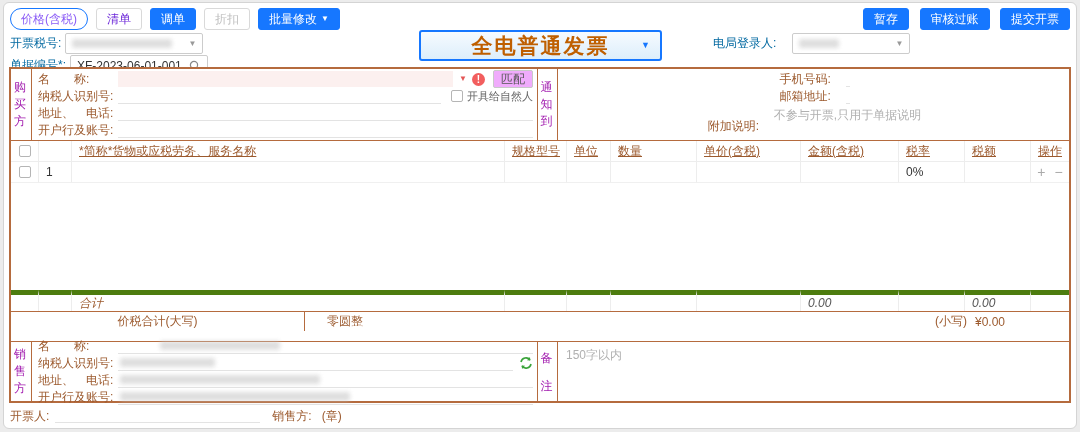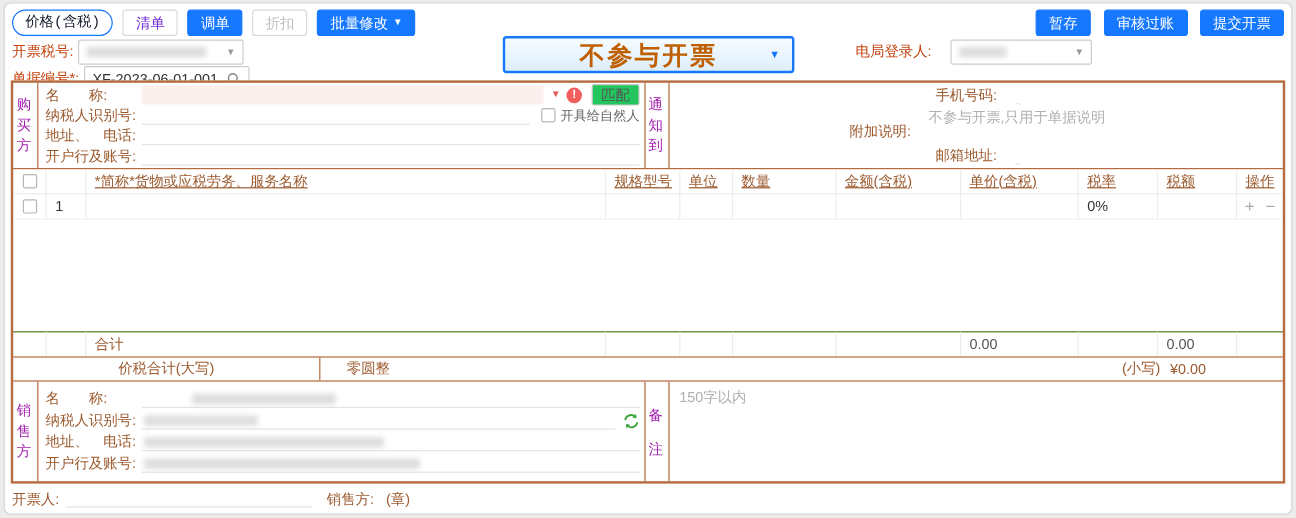--- a/index.html
+++ b/index.html
@@ -5,31 +5,31 @@
   * { box-sizing: border-box; margin: 0; padding: 0; font-family: "Liberation Sans", sans-serif; }
   html,body { width:1080px; height:432px; background:#ececec; position:relative; overflow:hidden; }
   #panel { position:absolute; left:3px; top:2px; right:3px; bottom:3px; background:#fff;
            border:1px solid #d4d4d4; border-radius:6px; }
 
   
   .toolbar { position:absolute; left:6px; top:4px; right:6px; height:23px; display:flex; align-items:center; }
   .btn { font-size:12px; height:22px; line-height:20px; padding:0 10px; border-radius:3px;
          background:#fff; border:1px solid #d9d9d9; color:#6d28d9; margin-right:8px; cursor:pointer;
          display:inline-flex; align-items:center; gap:4px; white-space:nowrap; }
-  .btn.outline-blue { border-color:#1677ff; color:#0f172a; border-radius:11px;font-family:Liberation Mono, monospace; }
+  .btn.outline-blue { border-color:#1677ff; color:#8b5cf6; border-radius:11px; }
   .btn.primary { background:#1677ff; border-color:#1677ff; color:#fff; }
   .btn.disabled { color:#bfbfbf; cursor:default; }
   .toolbar .spacer { flex:1; }
   .toolbar .right .btn { margin-right:0; margin-left:6px; }
   .caret { font-size:8px; line-height:1; }
   .caret.white { color:#fff; } .caret.gray { color:#999; } .caret.blue { color:#1677ff; } .caret.red { color:#e45656; }
 
   
   .hfield { position:absolute; display:flex; align-items:center; font-size:12px; }
-  .hlabel { color:#c2410c; margin-right:4px; white-space:nowrap; }
+  .hlabel { color:#0369a1; margin-right:4px; white-space:nowrap; }
   .selectbox, .inputbox { width:138px; height:21px; border:1px solid #ccc; border-radius:2px; background:#fff;
          display:flex; align-items:center; padding:0 6px; font-size:12px; color:#333; }
   .selectbox .flex1, .inputbox .flex1 { flex:1; display:flex; align-items:center; }
   .redact { display:inline-block; height:9px; background:#c9c9c9; border-radius:2px; filter:blur(2px); opacity:.6; }
 
   .invoice-type { position:absolute; left:415px; top:27px; width:243px; height:31px;
        border:2px solid #1677ff; border-radius:3px; background:linear-gradient(#f6fbff,#ddeefb);
        display:flex; align-items:center; justify-content:center; cursor:pointer; }
   .invoice-type .title { color:#bf5f00; font-size:21px; font-weight:bold; letter-spacing:2px; }
   .invoice-type .caret { position:absolute; right:10px; font-size:9px; }
@@ -46,51 +46,51 @@
   .b-orange-t { border-top:1.5px solid #b56b3e; }
 
   .sec-buyer { height:71px; }
   .fieldcol { display:flex; flex-direction:column; justify-content:center; padding:2px 4px 2px 6px; }
   .frow { display:flex; align-items:center; height:17px; font-size:12px; }
   .flabel { width:80px; color:#9c5a2e; white-space:nowrap; }
   .uline { flex:1; border-bottom:1px solid #e3e3e3; height:15px; display:flex; align-items:center; padding:0 2px; }
   .pinkbox { flex:1; height:16px; background:#fcf0ef; display:flex; align-items:center; }
   .buyer-fields { width:505px; }
   .mini-btn { font-size:12px; height:18px; line-height:16px; padding:0 7px; border:1px solid #c9c9c9;
-       border-radius:2px; background:#22c55e; color:#555; cursor:pointer; margin-left:5px; white-space:nowrap; }
+       border-radius:2px; background:#f0abfc; color:#555; cursor:pointer; margin-left:5px; white-space:nowrap; }
   .excl { width:13px; height:13px; border-radius:50%; background:#f25e5e; color:#fff; font-size:10px;
        font-weight:bold; display:inline-flex; align-items:center; justify-content:center; margin:0 3px; }
   .cb { width:12px; height:12px; border:1px solid #b5b5b5; border-radius:2px; background:#fff; display:inline-block; cursor:pointer; }
   .cbrow { display:flex; align-items:center; gap:4px; color:#666; font-size:11px; white-space:nowrap; margin-left:6px; }
   .notify-fields { flex:1;align-items:center; }
   .placeholder { color:#b0b0b0; }
 
   
   .sec-table { flex:1; display:flex; flex-direction:column; }
   .trow { display:grid; grid-template-columns:28px 33px 1fr 62px 44px 86px 104px 98px 66px 66px 38px; }
   .tc { border-right:1px solid #ededed; display:flex; align-items:center; padding:0 7px; font-size:12px;
         height:21px; white-space:nowrap; overflow:hidden; }
   .tc:last-child { border-right:none; }
   .tc.center { justify-content:center; padding:0; }
   .thead .tc { color:#9c5a2e; border-bottom:1px solid #ededed;text-decoration:underline; }
   .tbody-row .tc { color:#333; border-bottom:1px solid #f0f0f0; }
   .tfiller { flex:1; }
-  .trow.total .tc { border-top:1px solid #4d7c0f; color:#555; }
+  .trow.total .tc { border-top:5px solid #4d7c0f; color:#555;font-style:italic; }
   .trow.total .tc.brown { color:#9c5a2e; }
   .op-ico { color:#aaa; font-size:14px; cursor:pointer; line-height:1; }
   .op-ico + .op-ico { margin-left:9px; }
 
   
   .sec-summary { height:20px; display:flex; align-items:stretch; font-size:12px; }
-  .sum-words-label { width:256px; display:flex; align-items:center; justify-content:center; }
+  .sum-words-label { width:294px; display:flex; align-items:center; justify-content:center; }
   .sum-words-value { flex:1; display:flex; align-items:center; padding-left:22px; }
   .sum-figures { display:flex; align-items:center; gap:8px; margin-right:64px; }
 
   
-  .sec-seller { height:84px; }
+  .sec-seller { height:60px;margin-top:10px; }
   .seller-fields { width:505px; }
   .seller-fields .frow { height:18px; }
   .sync-ico { margin-left:6px; flex:0 0 auto; cursor:pointer; }
   .remark-area { flex:1; padding:5px 8px; font-size:12px; }
   .vlabel.loose { line-height:28px; }
 
   
   .footerrow { position:absolute; left:6px; top:403px; right:6px; height:20px;
        display:flex; align-items:center; font-size:12px; }
   .footer-uline { width:205px; border-bottom:1px solid #e3e3e3; height:14px; margin-right:12px; }
@@ -132,21 +132,21 @@
     <div class="inputbox">
       <span class="flex1">XF-2023-06-01-001</span>
       <svg class="mag" width="12" height="12" viewBox="0 0 12 12">
         <circle cx="5" cy="5" r="3.6" fill="none" stroke="#888" stroke-width="1.2"></circle>
         <line x1="7.8" y1="7.8" x2="11" y2="11" stroke="#888" stroke-width="1.2"></line>
       </svg>
     </div>
   </div>
 
   <div class="invoice-type">
-    <span class="title">不参与开票</span>
+    <span class="title">全电普通发票</span>
     <span class="caret blue">▼</span>
   </div>
 
   <div class="hfield" style="left:709px; top:30px;gap:12px;">
     <span class="hlabel">电局登录人:</span>
     <div class="selectbox" style="width:118px;">
       <span class="flex1">
           <span class="redact" style="width:40px;"></span>
         </span>
       <span class="caret gray">▼</span>
@@ -185,45 +185,45 @@
         </div>
       </div>
       <div class="vstrip b-orange-l b-orange-r">
         <div class="vlabel">通知到</div>
       </div>
       <div class="fieldcol notify-fields">
         <div class="frow">
           <span class="flabel" style="width:66px;">手机号码:</span>
           <div class="uline"></div>
         </div>
+        <div class="frow">
+          <span class="flabel" style="width:66px;">邮箱地址:</span>
+          <div class="uline"></div>
+        </div>
         <div class="frow" style="height:34px; align-items:flex-end;">
           <span class="flabel" style="width:66px; padding-bottom:3px;">附加说明:</span>
           <div style="flex:1; align-self:flex-start; padding-top:2px;">
             <span class="placeholder">不参与开票,只用于单据说明</span>
           </div>
         </div>
-        <div class="frow">
-          <span class="flabel" style="width:66px;">邮箱地址:</span>
-          <div class="uline"></div>
-        </div>
       </div>
     </div>
 
     <div class="sec-table b-orange-t">
       <div class="trow thead">
         <div class="tc center">
             <span class="cb"></span>
           </div>
         <div class="tc"></div>
         <div class="tc">*简称*货物或应税劳务、服务名称</div>
         <div class="tc">规格型号</div>
         <div class="tc">单位</div>
         <div class="tc">数量</div>
+        <div class="tc">单价(含税)</div>
         <div class="tc">金额(含税)</div>
-        <div class="tc">单价(含税)</div>
         <div class="tc">税率</div>
         <div class="tc">税额</div>
         <div class="tc">操作</div>
       </div>
       <div class="trow tbody-row">
         <div class="tc center">
             <span class="cb"></span>
           </div>
         <div class="tc">1</div>
         <div class="tc"></div>

